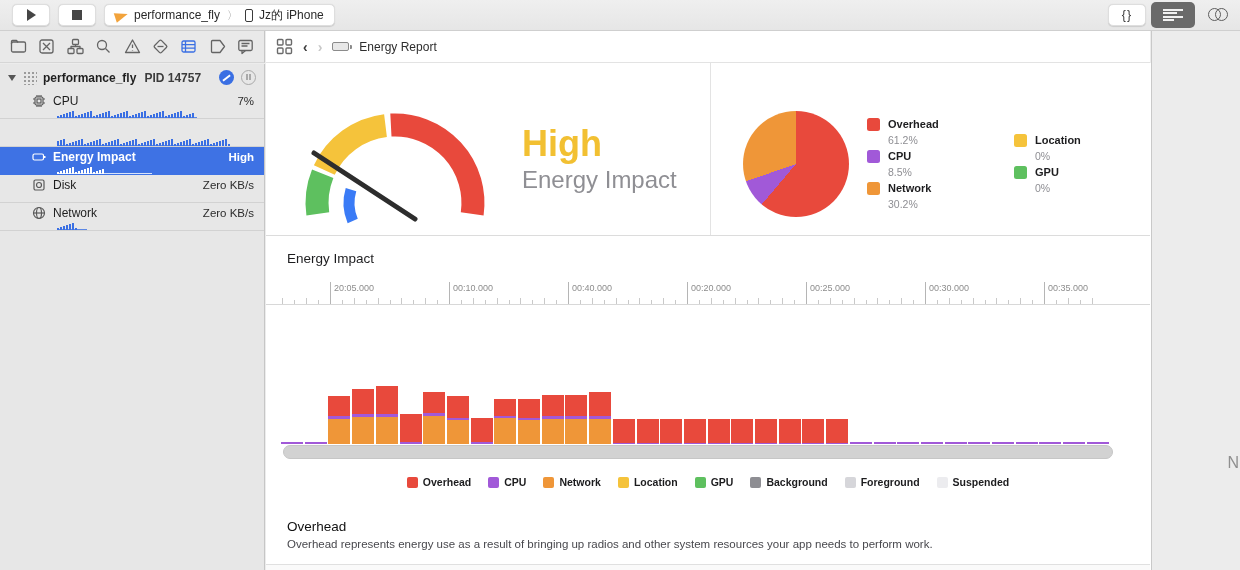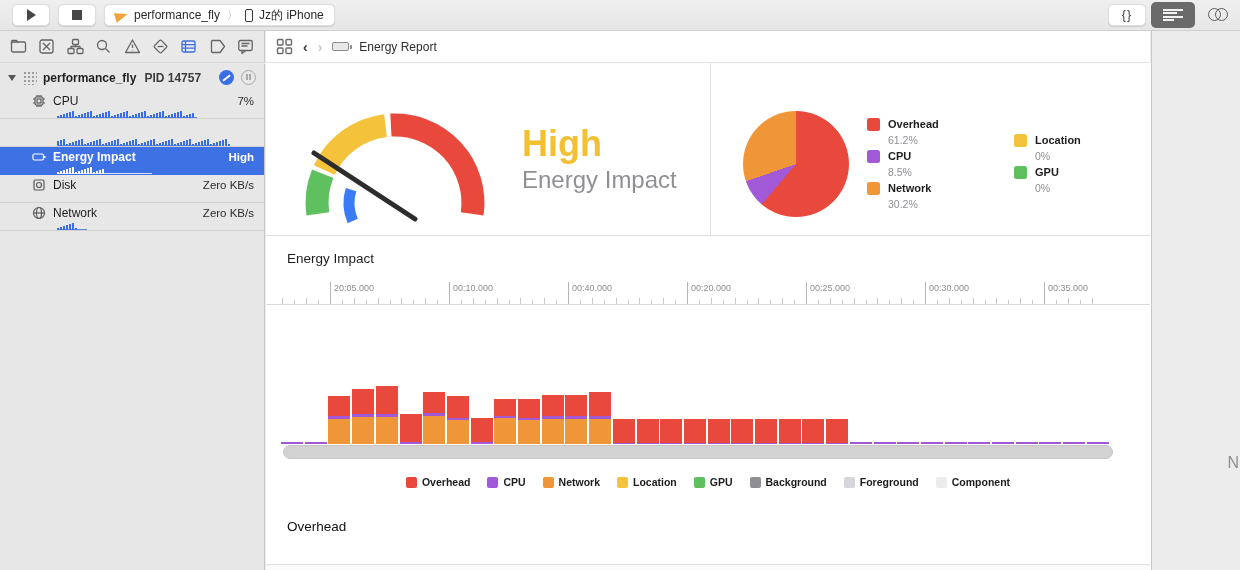--- a/index.html
+++ b/index.html
@@ -780,20 +780,21 @@
       <div class="cl-entry">
         <span class="sw" style="background:#8e8e93"></span>
         <span class="lb">Background</span>
       </div>
       <div class="cl-entry">
         <span class="sw" style="background:#d6d6da"></span>
         <span class="lb">Foreground</span>
       </div>
       <div class="cl-entry">
         <span class="sw" style="background:#ececef"></span>
-        <span class="lb">Component</span>
+        <span class="lb">Suspended</span>
       </div>
     </div>
 
   <div id="detail-heading">Overhead</div>
+  <div id="detail-desc">Overhead represents energy use as a result of bringing up radios and other system resources your app needs to perform work.</div>
   <div id="bottom-divider"></div>
   <div id="bottom-fade"></div>
 </div>
 
 </body></html>

